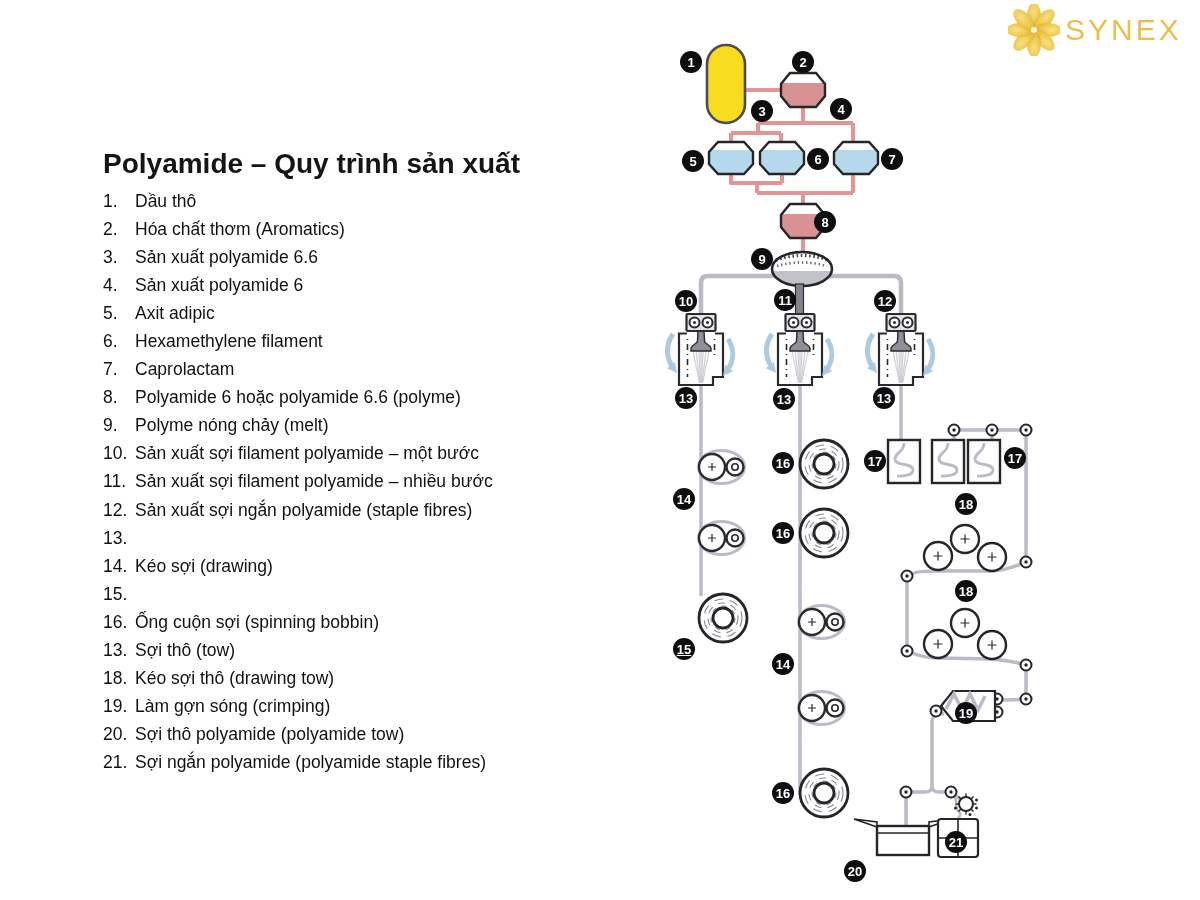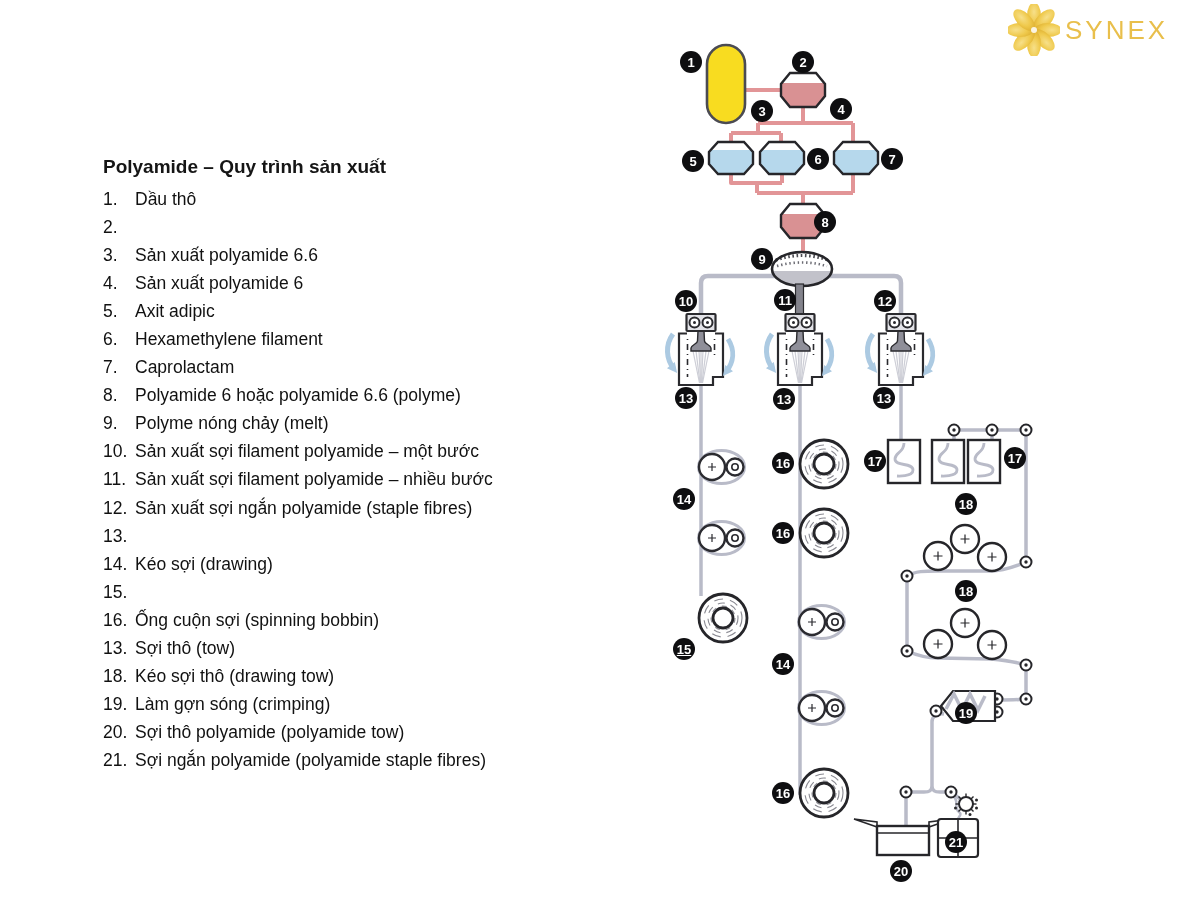--- a/index.html
+++ b/index.html
@@ -6,23 +6,23 @@
     --pink:#E29597; --pink-fill:#D99193; --blue:#B6D8EC; --yellow:#F8DC20;
     --gray:#B9BBC8; --badge:#0E0E10; --gold:#E9BF4B;
   }
   *{box-sizing:border-box;}
   html,body{margin:0;padding:0;}
   body{
     width:1200px;height:900px;background:#ffffff;position:relative;overflow:hidden;
     font-family:"Liberation Sans", sans-serif;color:#111;
   }
   .logo{position:absolute;left:1008px;top:4px;display:flex;align-items:center;}
-  .logo-text{font-size:26px;letter-spacing:3px;color:var(--gold);font-weight:500;margin-left:5px;}
+  .logo-text{font-size:30px;letter-spacing:3px;color:var(--gold);font-weight:500;margin-left:5px;}
   .list-panel{position:absolute;left:103px;top:144px;width:560px;}
-  .list-panel h1{font-size:19px;font-weight:bold;margin:12px 0 7px 0;color:#151515;}
+  .list-panel h1{font-size:28px;font-weight:bold;margin:4px 0 7px 0;color:#151515;}
   ol#steps{margin:0;padding:0;list-style:none;font-size:17.5px;}
   ol#steps li{display:flex;height:28.1px;align-items:center;}
   ol#steps .num{width:32px;flex:none;}
   .diagram-svg{position:absolute;left:0;top:0;}
   .flow-pink{stroke:var(--pink);fill:none;stroke-width:4;stroke-linejoin:round;}
   .flow-gray{stroke:var(--gray);fill:none;stroke-width:3.5;stroke-linejoin:round;}
   .flow-gray-thick{stroke-width:4.5;}
   .fill-yellow{fill:var(--yellow);}
   .fill-pink{fill:var(--pink-fill);}
   .fill-blue{fill:var(--blue);}
@@ -77,20 +77,21 @@
 
 <div class="list-panel">
   <h1>Polyamide – Quy trình sản xuất</h1>
   <ol id="steps">
       <li>
         <span class="num">1.</span>
         <span class="lbl">Dầu thô</span>
       </li>
       <li>
         <span class="num">2.</span>
+        <span class="lbl">Hóa chất thơm (Aromatics)</span>
       </li>
       <li>
         <span class="num">3.</span>
         <span class="lbl">Sản xuất polyamide 6.6</span>
       </li>
       <li>
         <span class="num">4.</span>
         <span class="lbl">Sản xuất polyamide 6</span>
       </li>
       <li>
@@ -399,15 +400,15 @@
     <div class="badge" style="left: 684px; top: 649px; text-decoration: underline;">15</div>
     <div class="badge" style="left: 783px; top: 463px;">16</div>
     <div class="badge" style="left: 783px; top: 533px;">16</div>
     <div class="badge" style="left: 783px; top: 664px;">14</div>
     <div class="badge" style="left: 783px; top: 793px;">16</div>
     <div class="badge" style="left: 875px; top: 461px;">17</div>
     <div class="badge" style="left: 1015px; top: 458px;">17</div>
     <div class="badge" style="left: 966px; top: 504px;">18</div>
     <div class="badge" style="left: 966px; top: 591px;">18</div>
     <div class="badge" style="left: 966px; top: 673px; margin-top: 40px;">19</div>
-    <div class="badge" style="left: 901px; top: 871px;">20</div>
+    <div class="badge" style="left: 855px; top: 871px;">20</div>
     <div class="badge" style="left: 956px; top: 842px;">21</div>
   </div>
 
 </body></html>

